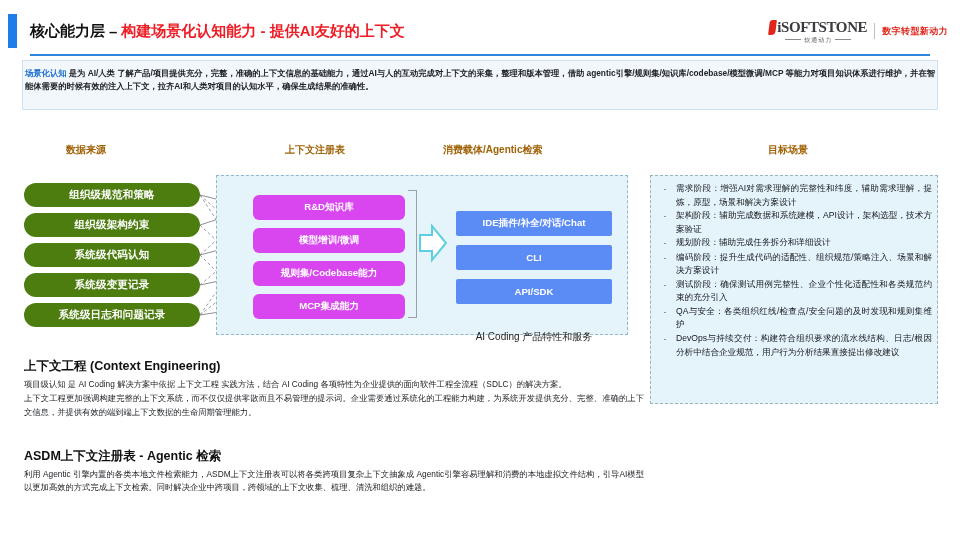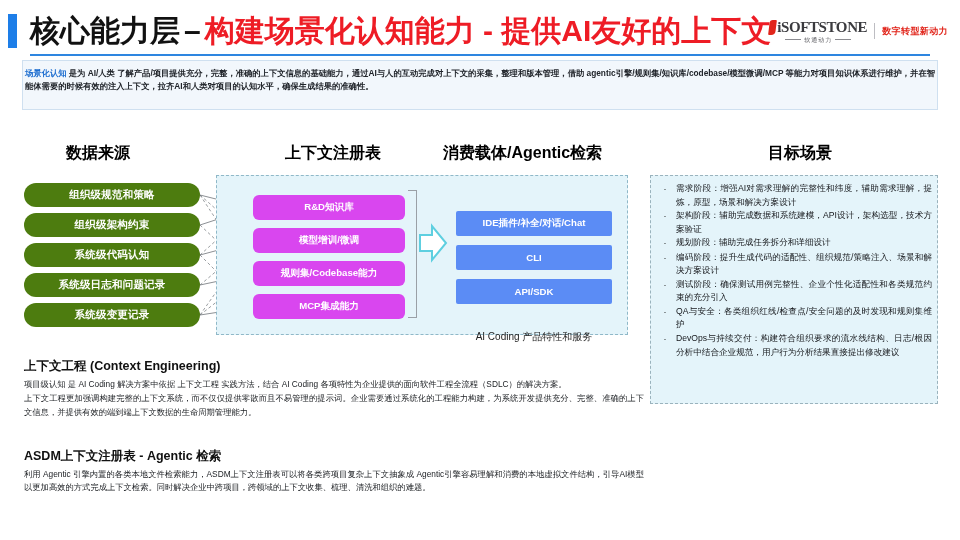--- a/index.html
+++ b/index.html
@@ -7,21 +7,21 @@
     width: 960px; height: 540px;
     background: #ffffff;
     font-family: "Liberation Sans", "DejaVu Sans", sans-serif;
     overflow: hidden;
   }
   #page { position: relative; width: 960px; height: 540px; background:#fff; }
 
   
   .hdr-bar { position:absolute; left:8px; top:14px; width:9px; height:34px; background:#1d7ee8; }
   .hdr-title { position:absolute; left:30px; top:14px; height:34px; display:flex; align-items:center;
-               font-size:30px; font-weight:bold; color:#111; white-space:nowrap; letter-spacing:0px; }
+               font-size:15px; font-weight:bold; color:#111; white-space:nowrap; letter-spacing:0px; }
   .hdr-title .t-red { color:#ee1c25; }
   .hdr-title .t-dash { color:#111; margin:0 4px; font-weight:bold;}
   .hdr-rule { position:absolute; left:30px; top:54px; width:900px; height:2px; background:#2e86e0; }
 
   .logo { position:absolute; right:12px; top:14px; height:34px; display:flex; align-items:center; gap:7px; }
   .logo-left { display:flex; flex-direction:column; align-items:center; line-height:1; }
   .logo-main { display:flex; align-items:center; }
   .logo-flame { width:7px; height:15px; background:#e1251b; border-radius:3px 1px 4px 1px;
                 transform: skewX(-7deg); margin-right:1px; }
   .logo-word { font-size:15px; font-weight:bold; color:#3b3b3f; letter-spacing:-0.4px; font-family:"Liberation Serif", serif; }
@@ -32,21 +32,21 @@
   .logo-slogan { font-size:9px; color:#e1251b; font-weight:bold; letter-spacing:0.4px; }
 
   
   .intro { position:absolute; left:22px; top:60px; width:916px; height:50px;
            background:#f2f7fc; border:1px solid #cfe0f0; padding:6px 2px; }
   .intro p { font-size:8.3px; color:#20242a; line-height:1.62; text-align:justify; }
   .intro .kw { color:#1f6fd0; font-weight:bold; }
   .intro .b { font-weight:bold; }
 
   
-  .colhead { position:absolute; font-size:16px; font-weight:bold; color:#000000; white-space:nowrap; }
+  .colhead { position:absolute; font-size:10px; font-weight:bold; color:#a16207; white-space:nowrap; }
   #ch-src { left:66px;  top:143px; }
   #ch-reg { left:285px; top:143px; }
   #ch-con { left:443px; top:143px; }
   #ch-tgt { left:768px; top:143px; }
 
   
   .src-list { position:absolute; left:24px; top:183px; width:176px; }
   .src-box { height:24px; margin-bottom:6px; border-radius:12px;
              background:#4d7c0f; display:flex; align-items:center; justify-content:center;
              color:#ffffff; font-size:10.5px; font-weight:bold; letter-spacing:0.2px; }
@@ -144,22 +144,22 @@
       <line x1="200" y1="255" x2="252" y2="307"></line>
     </g>
   </svg>
 
   <div class="mid-panel"></div>
 
   <div class="src-list">
     <div class="src-box">组织级规范和策略</div>
     <div class="src-box">组织级架构约束</div>
     <div class="src-box">系统级代码认知</div>
+    <div class="src-box">系统级变更记录</div>
     <div class="src-box">系统级日志和问题记录</div>
-    <div class="src-box">系统级变更记录</div>
   </div>
 
   <div class="reg-list">
     <div class="reg-box">R&amp;D知识库</div>
     <div class="reg-box">模型增训/微调</div>
     <div class="reg-box">规则集/Codebase能力</div>
     <div class="reg-box">MCP集成能力</div>
   </div>
 
   <div class="bracket"></div>

